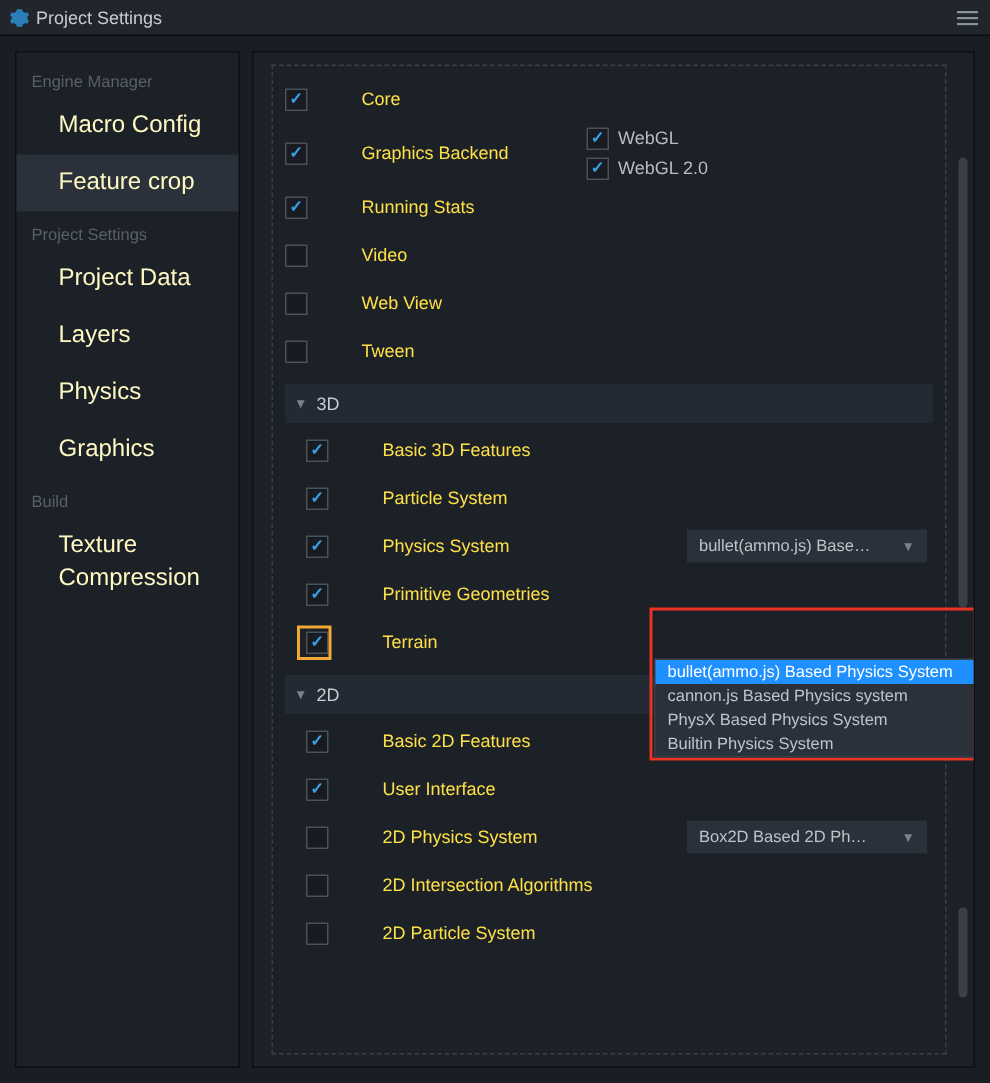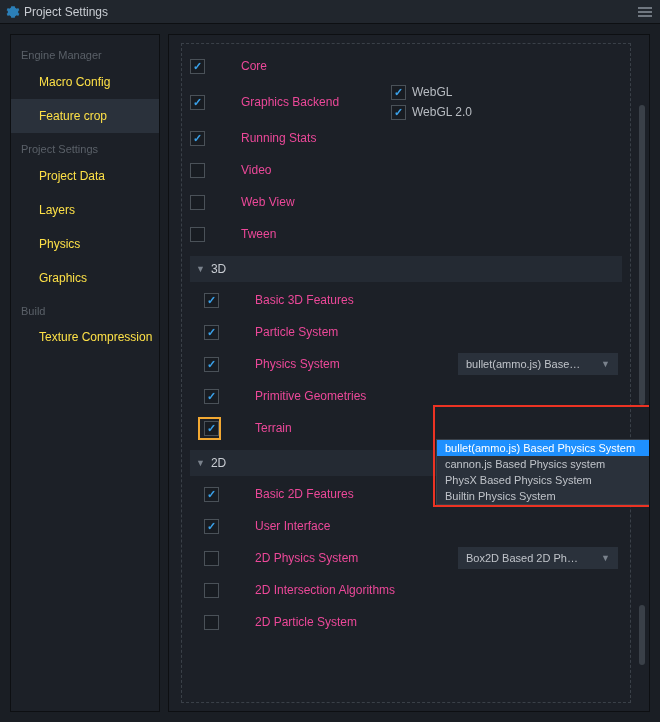--- a/index.html
+++ b/index.html
@@ -33,22 +33,22 @@
   .sidebar {
     width: 150px;
     margin: 10px 0 10px 10px;
     border: 1px solid #0d0f12;
     background: #1c2027;
     padding-top: 4px;
   }
   .side-group { font-size: 11px; color: #5a6068; padding: 10px 10px 4px 10px; }
   .side-item {
     padding: 10px 0 10px 28px;
-    font-size: 12px;
-    color: #fde047;
+    font-size: 16px;
+    color: #fef9c3;
     cursor: pointer;
   }
   .side-item.active { background: #2a313b; }
   .content-wrap {
     flex: 1;
     margin: 10px 10px 10px 8px;
     border: 1px solid #0d0f12;
     background: #1c2027;
     position: relative;
     overflow: hidden;
@@ -83,21 +83,21 @@
     font-size: 11px;
     cursor: pointer;
   }
   .cbx.checked::after {
     content: "✓";
     font-weight: bold;
     line-height: 1;
   }
   .row-label {
     padding-left: 28px;
-    color: #ec4899;
+    color: #fde047;
   }
   .section {
     background: #242a33;
     height: 26px;
     display: flex;
     align-items: center;
     padding-left: 6px;
     margin: 6px 0 2px 0;
     color: #c8ccd2;
     gap: 6px;

